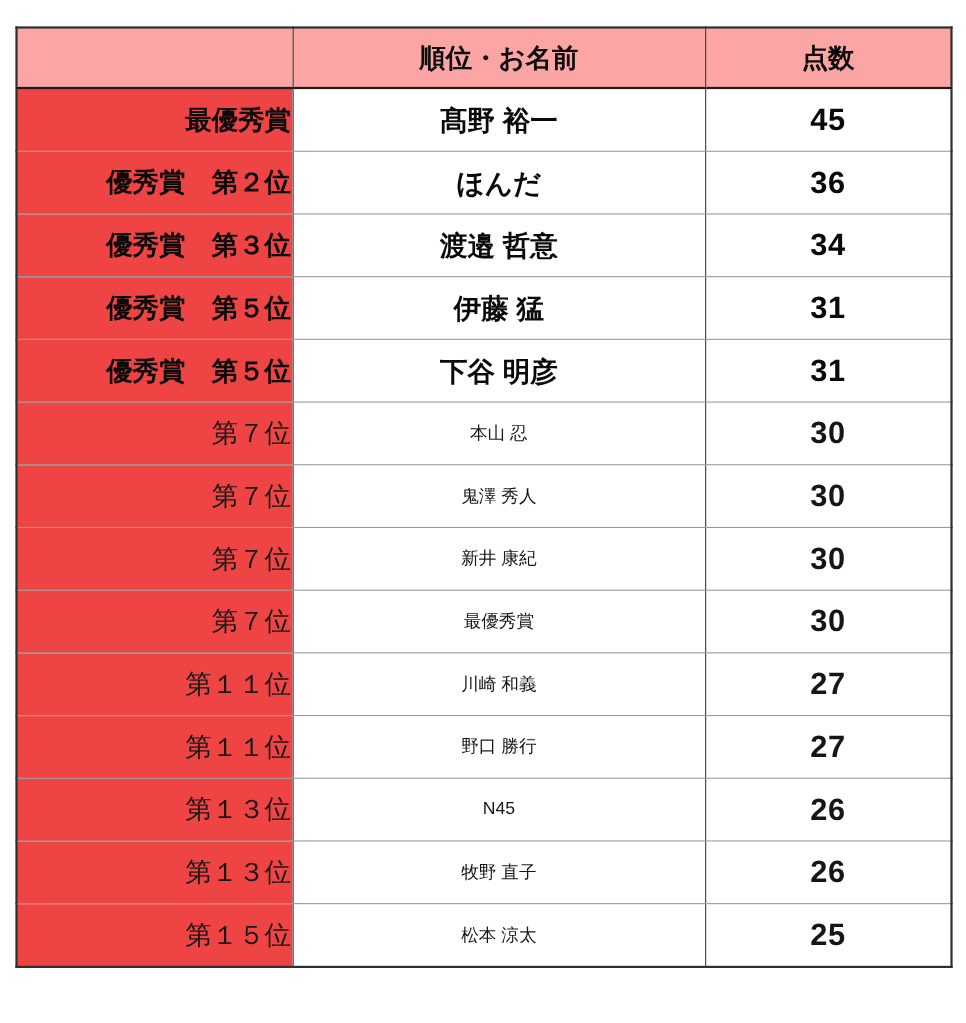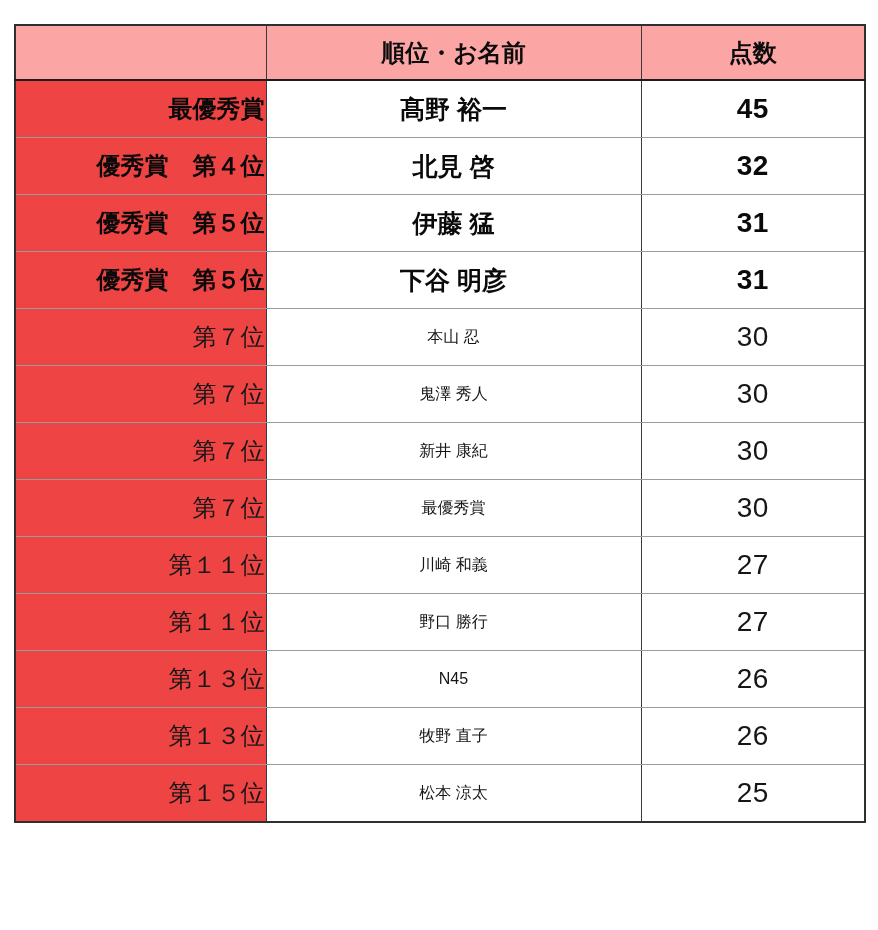--- a/index.html
+++ b/index.html
@@ -54,20 +54,21 @@
     background: #ef4444;
     font-size: 24px;
     text-align: right;
   }
   tbody td.name-cell {
     font-size: 16px;
   }
   tbody td.score-cell {
     font-size: 28px;
     letter-spacing: 0.5px;
+    font-weight: bold;
   }
   tbody tr.bold-row td {
     font-weight: 700;
     color: #0a0a0a;
   }
   tbody tr.bold-row td.name-cell { font-size: 25px; margin-top: 39px; }
 </style>
 </head>
 <body>
 
@@ -85,23 +86,28 @@
         <th>点数</th>
       </tr>
     </thead>
     <tbody>
         <tr class="bold-row">
           <td class="rank-cell">最優秀賞</td>
           <td class="name-cell">髙野 裕一</td>
           <td class="score-cell">45</td>
         </tr>
         <tr class="bold-row">
-          <td class="rank-cell">優秀賞　第４位</td>
-          <td class="name-cell">北見 啓</td>
-          <td class="score-cell">32</td>
+          <td class="rank-cell">優秀賞　第２位</td>
+          <td class="name-cell">ほんだ</td>
+          <td class="score-cell">36</td>
+        </tr>
+        <tr class="bold-row">
+          <td class="rank-cell">優秀賞　第３位</td>
+          <td class="name-cell">渡邉 哲意</td>
+          <td class="score-cell">34</td>
         </tr>
         <tr class="bold-row">
           <td class="rank-cell">優秀賞　第５位</td>
           <td class="name-cell">伊藤 猛</td>
           <td class="score-cell">31</td>
         </tr>
         <tr class="bold-row">
           <td class="rank-cell">優秀賞　第５位</td>
           <td class="name-cell">下谷 明彦</td>
           <td class="score-cell">31</td>

